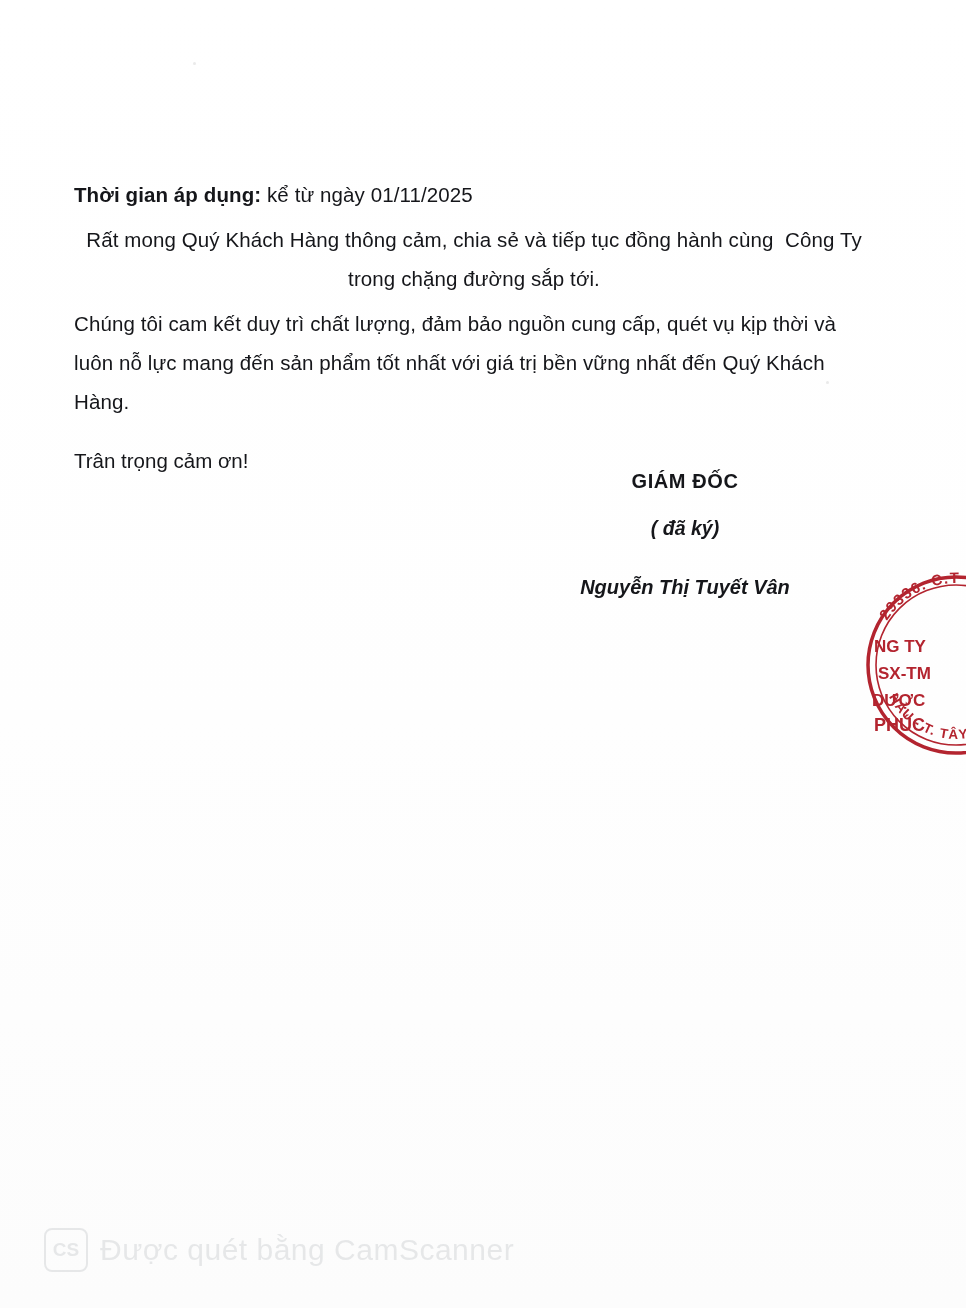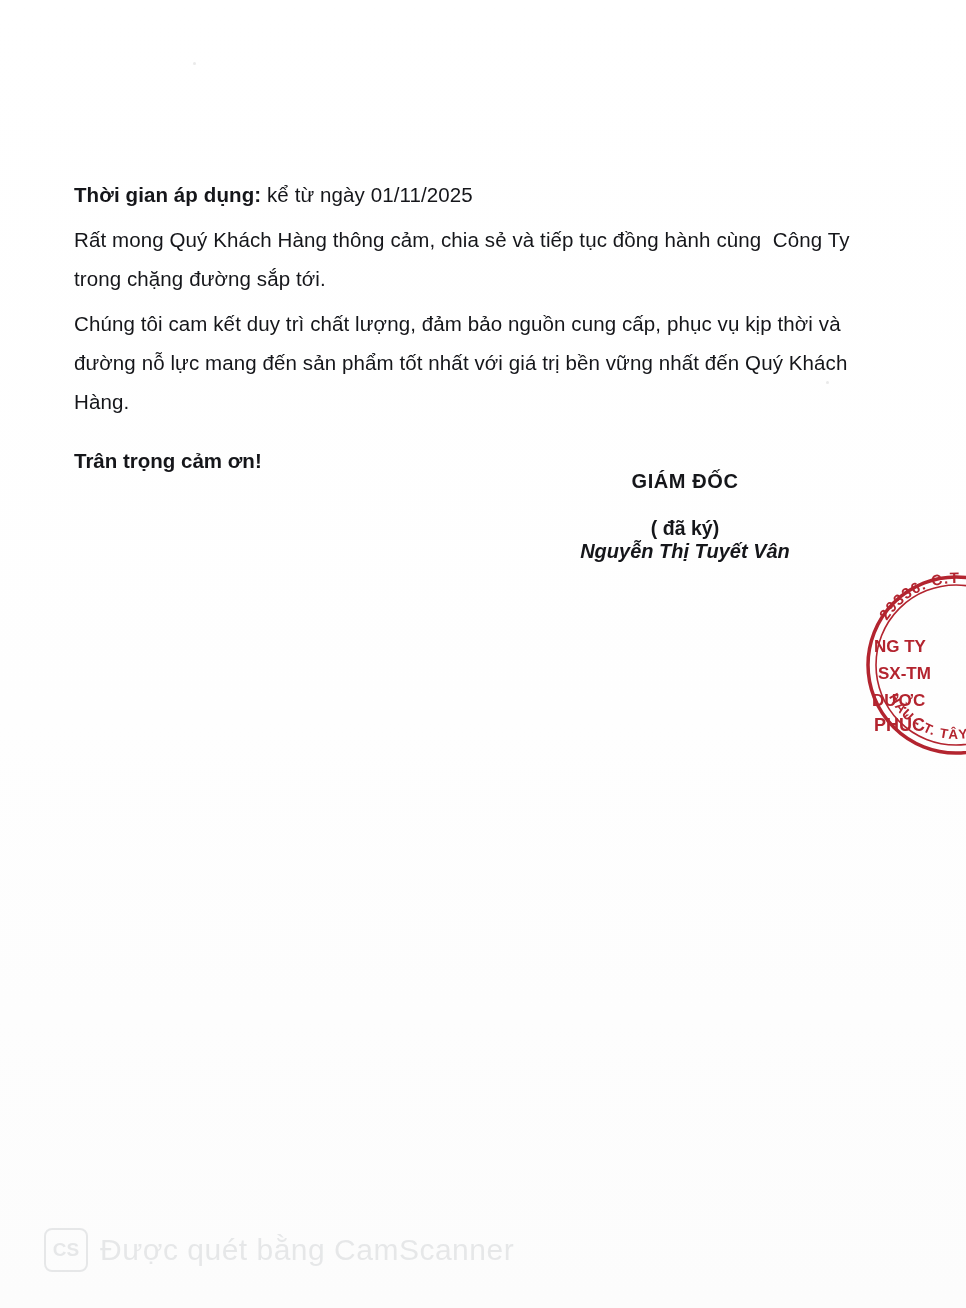--- a/index.html
+++ b/index.html
@@ -45,24 +45,25 @@
     color: #15161a;
     margin: 0 0 6px 0;
     white-space: pre-wrap;
   }
 
   .lead-label {
     font-weight: bold;
   }
 
   .para-gap {
+    text-align: center;
   }
 
   .thanks {
-    font-weight: bold;
+    font-weight: normal;
     font-size: 20.5px;
     line-height: 39px;
     color: #15161a;
     margin: 20px 0 0 0;
   }
 
   .sign-block {
     position: absolute;
     left: 520px;
     top: 470px;
@@ -72,23 +73,25 @@
 
   .sign-title {
     font-weight: bold;
     font-size: 20px;
     letter-spacing: 0.6px;
     color: #15161a;
     margin-bottom: 24px;
   }
 
   .sign-note {
+    font-style: italic;
     font-weight: bold;
     font-size: 19.5px;
     color: #15161a;
+    margin-bottom: 36px;
   }
 
   .sign-name {
     font-weight: bold;
     font-size: 20px;
     color: #15161a;
     font-style: italic;
   }
   .stamp-clip {
     position: absolute;
@@ -155,21 +158,21 @@
   <div class="speck" style="left:193px; top:62px; width:3px; height:3px;"></div>
   <div class="speck" style="left:826px; top:381px; width:3px; height:3px;"></div>
   <div class="speck" style="left:916px; top:722px; width:3px; height:3px;"></div>
 
   <div class="body-text">
 
     <p class="para"><span class="lead-label">Thời gian áp dụng:</span><span> kể từ ngày 01/11/2025</span></p>
 
     <p class="para para-gap">Rất mong Quý Khách Hàng thông cảm, chia sẻ và tiếp tục đồng hành cùng  Công Ty trong chặng đường sắp tới.</p>
 
-    <p class="para">Chúng tôi cam kết duy trì chất lượng, đảm bảo nguồn cung cấp, phục vụ kịp thời và đường nỗ lực mang đến sản phẩm tốt nhất với giá trị bền vững nhất đến Quý Khách Hàng.</p>
+    <p class="para">Chúng tôi cam kết duy trì chất lượng, đảm bảo nguồn cung cấp, quét vụ kịp thời và luôn nỗ lực mang đến sản phẩm tốt nhất với giá trị bền vững nhất đến Quý Khách Hàng.</p>
 
     <p class="thanks">Trân trọng cảm ơn!</p>
   </div>
 
   <div class="sign-block">
     <div class="sign-title">GIÁM ĐỐC</div>
     <div class="sign-note">( đã ký)</div>
     <div class="sign-name">Nguyễn Thị Tuyết Vân</div>
   </div>
 

